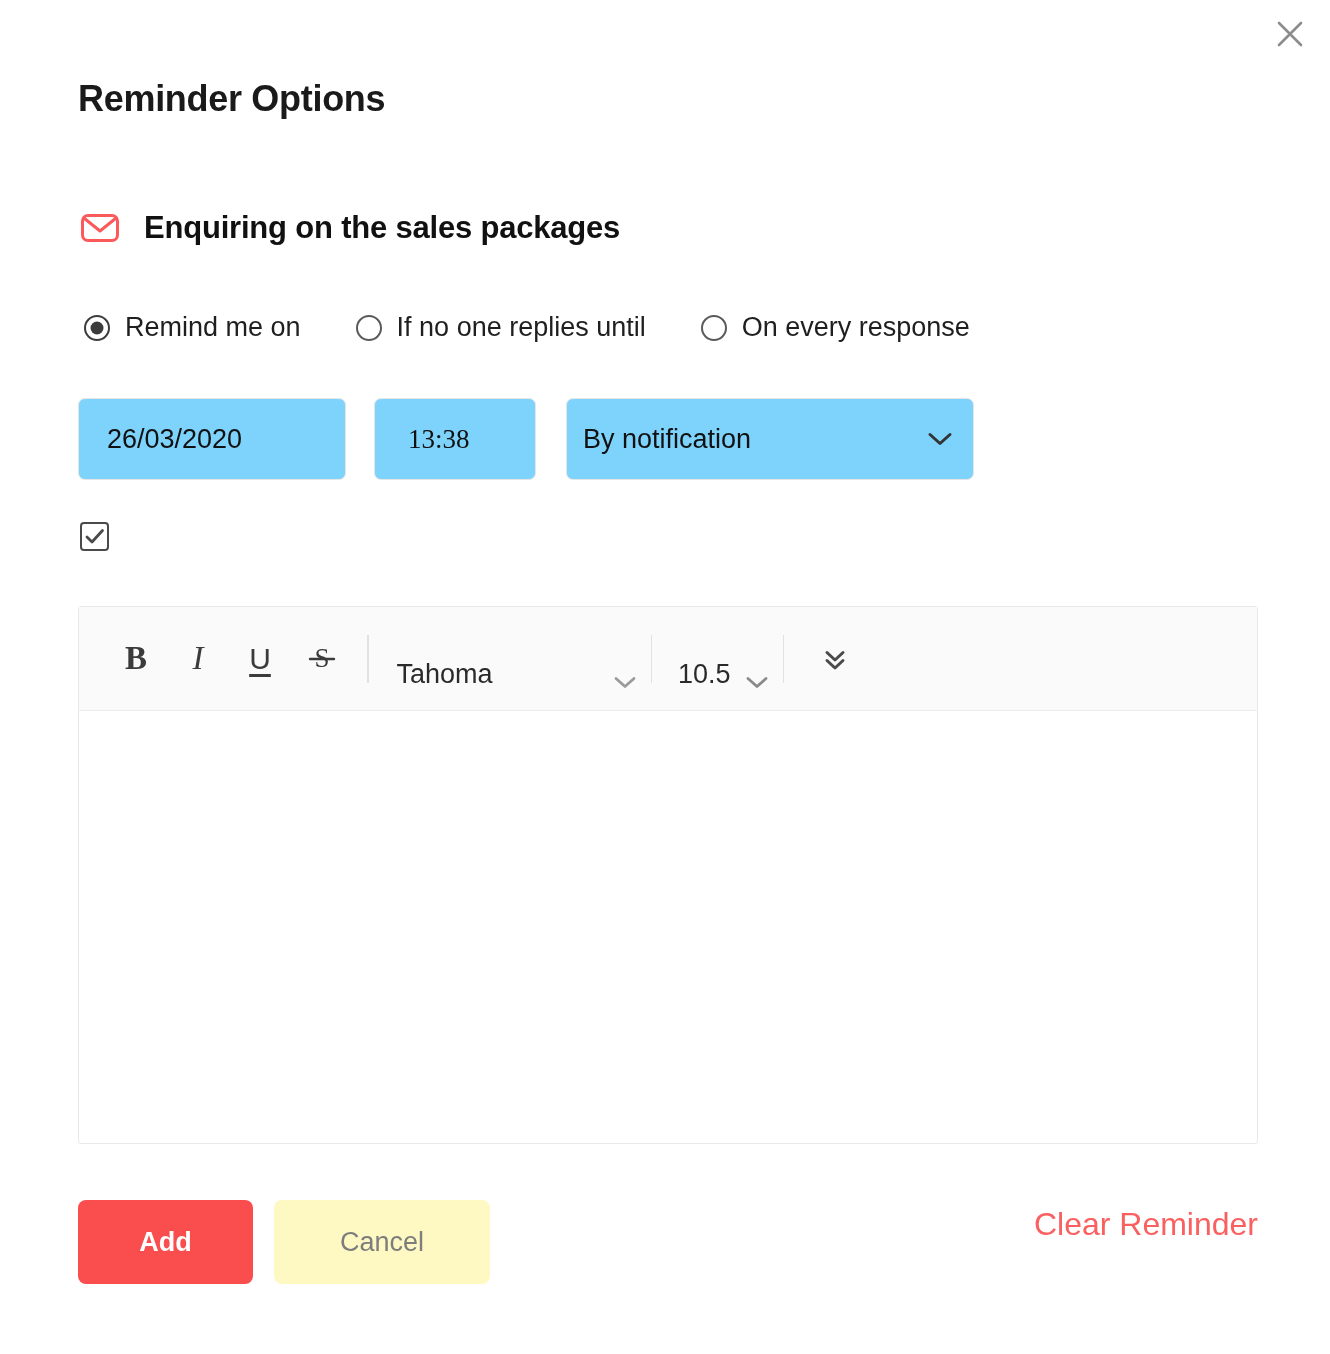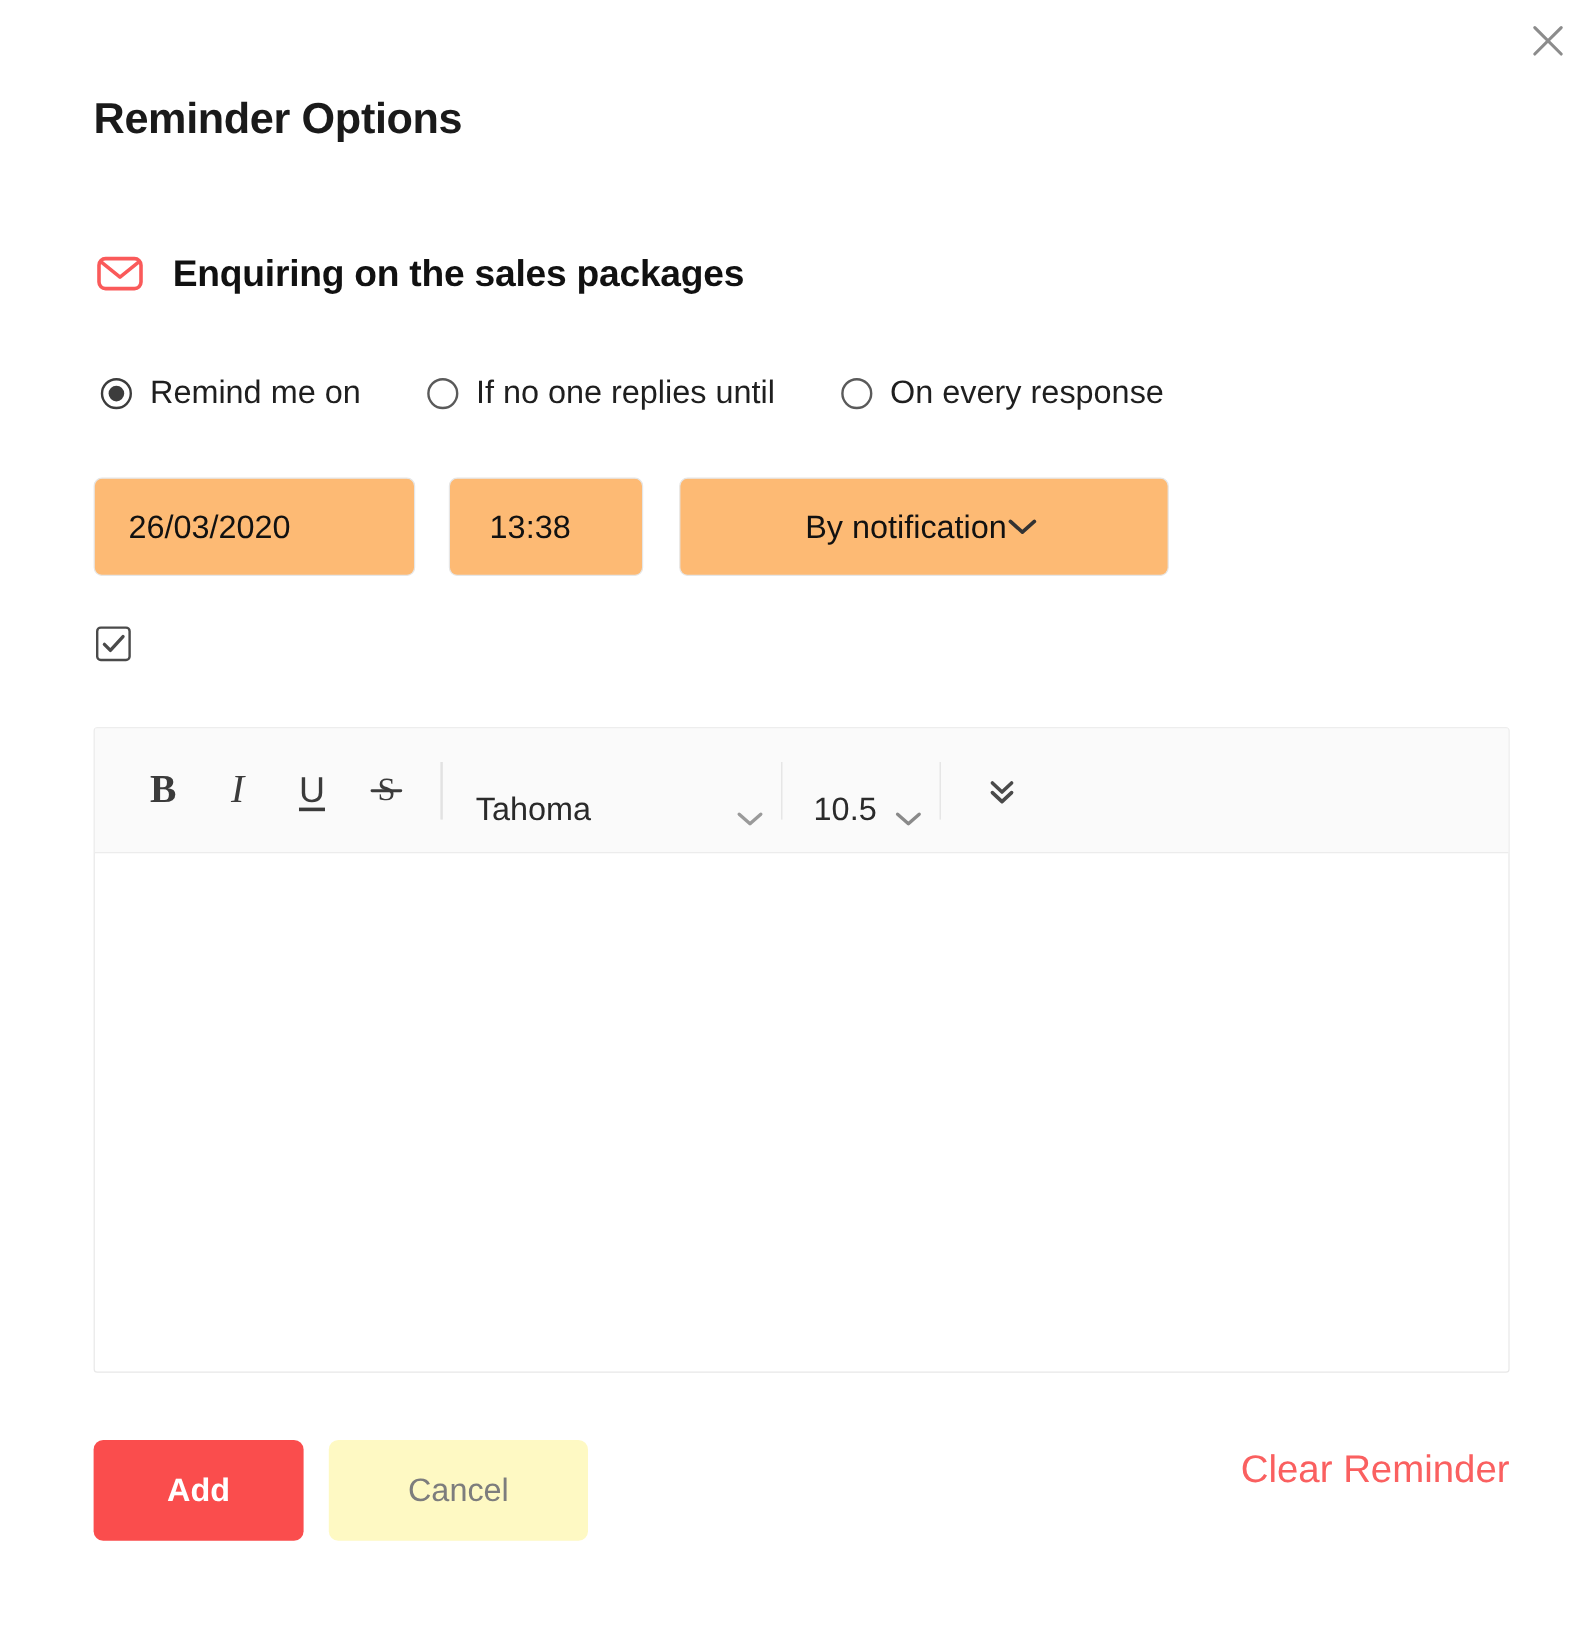--- a/index.html
+++ b/index.html
@@ -91,38 +91,38 @@
   }
 
   
   .field-row {
     position: absolute;
     left: 78px; top: 398px;
     display: flex;
     align-items: flex-start;
   }
   .field-box {
-    background: #fdba74;
+    background: #7dd3fc;
     border: 1.5px solid #e6e6e6;
     border-radius: 7px;
     height: 82px;
     display: flex;
     align-items: center;
     font-size: 27px;
     color: #111111;
     cursor: pointer;
   }
   .field-date { width: 268px; padding-left: 28px; }
-  .field-time { width: 162px; padding-left: 33px; }
+  .field-time { width: 162px; padding-left: 33px; font-family: Liberation Serif, serif; }
   .field-select {
     width: 408px;
     margin-left: 30px;
     padding-left: 16px;
     padding-right: 20px;
-    justify-content: center;
+    justify-content: space-between;
   }
   .field-date { margin-right: 28px; }
   .chev { display: block; }
 
   
   .checkbox-row {
     position: absolute;
     left: 80px; top: 522px;
     display: flex;
     align-items: center;

